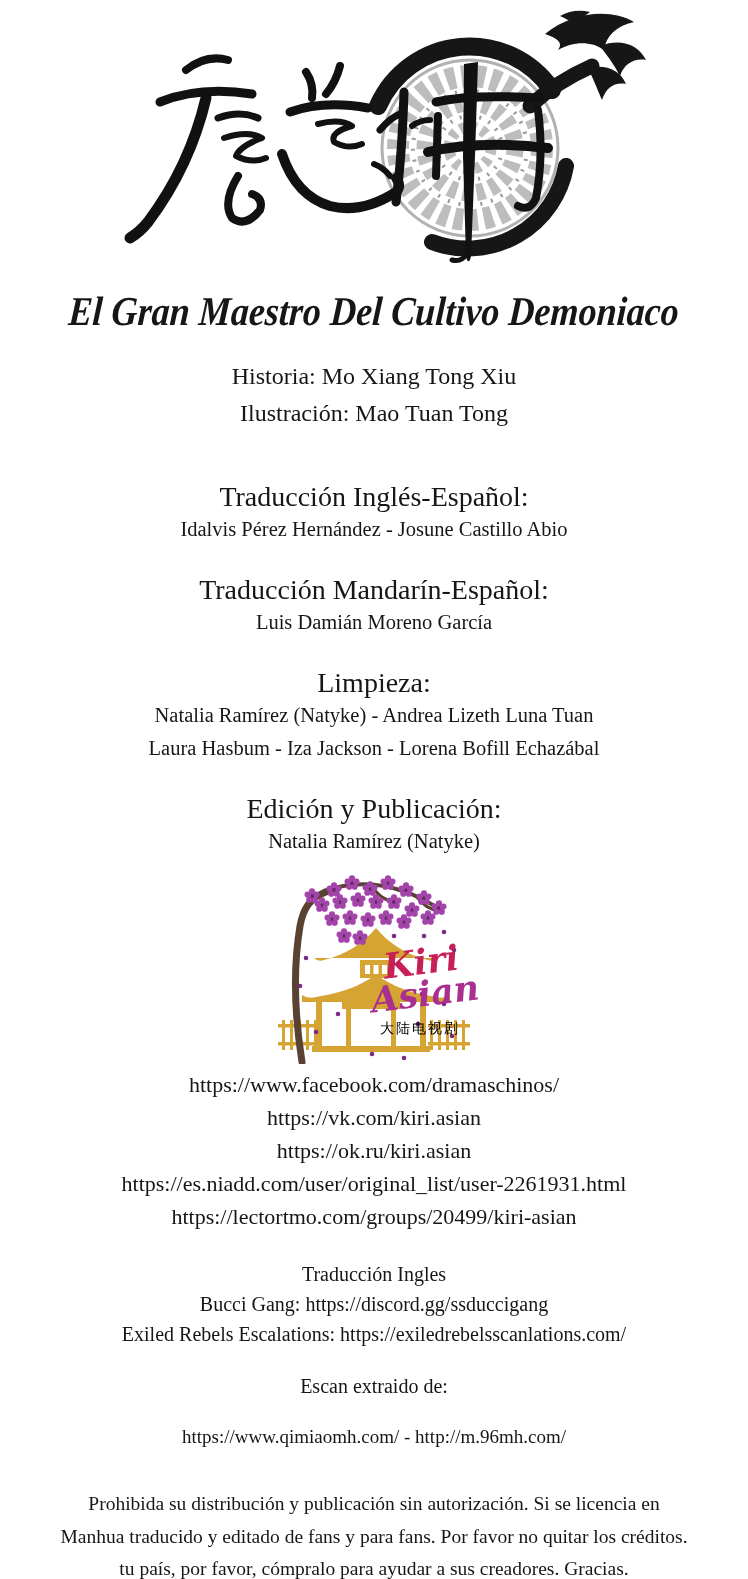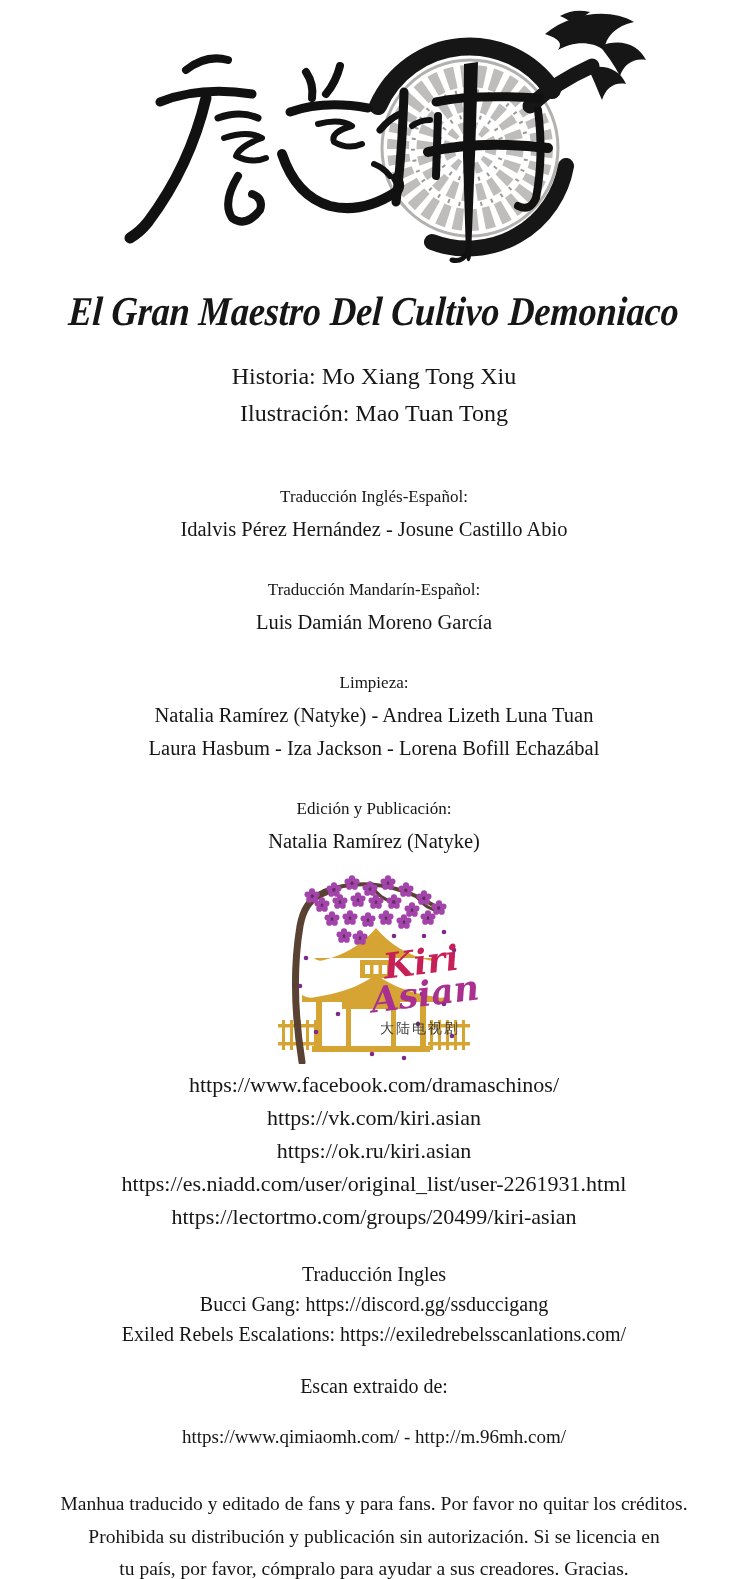--- a/index.html
+++ b/index.html
@@ -16,33 +16,33 @@
   .series-title{
     margin:12px 0 0 0;font-size:41px;font-weight:700;font-style:italic;
     letter-spacing:0px;line-height:54px;
   }
   .series-title .squeeze{display:inline-block;transform:scaleX(.88) skewX(-4deg);transform-origin:center;}
   
   .byline{margin-top:20px;font-size:24px;line-height:37px;text-align:center;}
   
   .credit-block{margin-top:27px;font-size:20.5px;line-height:33px;}
   .credit-block.first{margin-top:48px;}
-  .credit-heading{font-size:17px;}
+  .credit-heading{font-size:28px;}
   
   .kiri-logo{margin:16px auto 0 auto;width:196px;height:190px;position:relative;}
   .kiri-name{
     position:absolute;left:92px;top:70px;width:110px;text-align:center;
     font-style:italic;font-weight:700;transform:rotate(-7deg);line-height:36px;
     font-family:"DejaVu Serif","Liberation Serif",serif;
   }
   .kiri-word1{font-size:35px;color:#c62057;display:block;}
   .kiri-word2{font-size:35px;color:#a93090;display:block;margin-top:-4px;}
   .kiri-caption{
     position:absolute;left:104px;top:146px;font-size:14px;letter-spacing:2px;
-    color:#404040;font-family:"DejaVu Sans","Liberation Sans",sans-serif;white-space:nowrap;
+    color:#000000;font-family:"DejaVu Sans","Liberation Sans",sans-serif;white-space:nowrap;
   }
   
   .links-list{margin-top:4px;font-size:22px;line-height:33px;}
   
   .eng-block{margin-top:26px;font-size:20px;line-height:30px;}
   .scan-block{margin-top:22px;font-size:20px;line-height:30px;text-align:center;}
   .scan-url{font-size:19px;margin-top:21px;}
   
   .footer-note{margin-top:36px;font-size:19.5px;line-height:32.5px;}
   .line{white-space:nowrap;}
@@ -253,18 +253,18 @@
     <div class="line">Bucci Gang: https://discord.gg/ssduccigang</div>
     <div class="line">Exiled Rebels Escalations: https://exiledrebelsscanlations.com/</div>
   </section>
 
   <section class="scan-block">
     <div class="line">Escan extraido de:</div>
     <div class="line scan-url">https://www.qimiaomh.com/ - http://m.96mh.com/</div>
   </section>
 
   <footer class="footer-note">
+    <div class="line">Prohibida su distribución y publicación sin autorización. Si se licencia en</div>
     <div class="line">Manhua traducido y editado de fans y para fans. Por favor no quitar los créditos.</div>
-    <div class="line">Prohibida su distribución y publicación sin autorización. Si se licencia en</div>
     <div class="line">tu país, por favor, cómpralo para ayudar a sus creadores. Gracias.</div>
   </footer>
 
 </div>
 
 </body></html>

